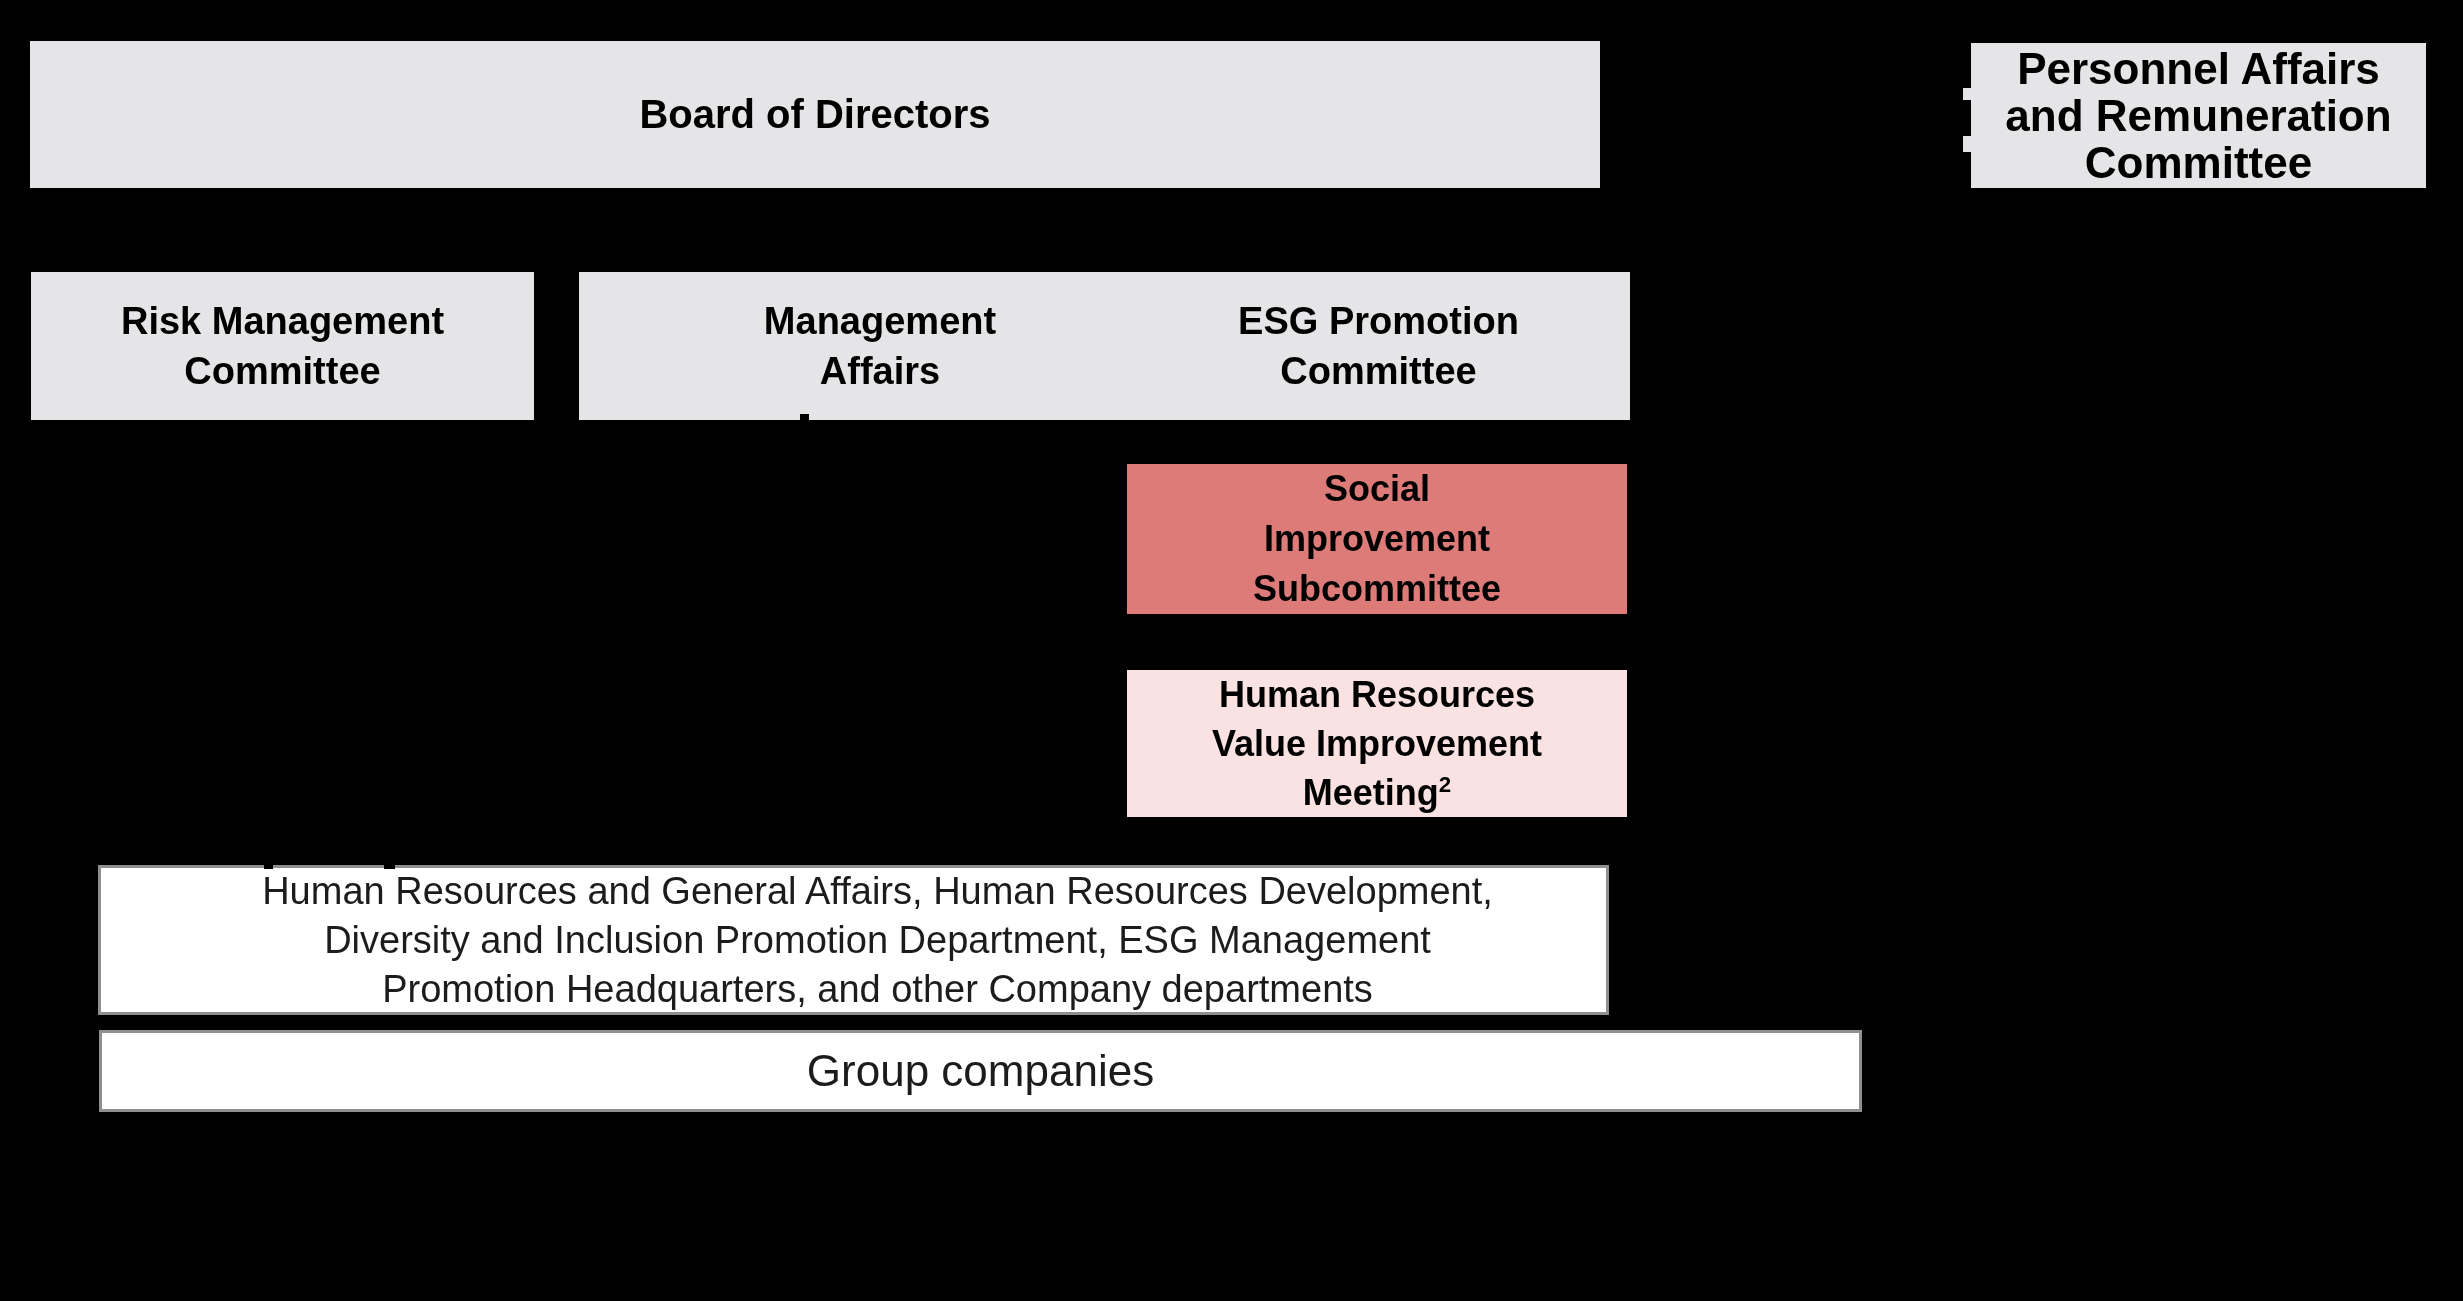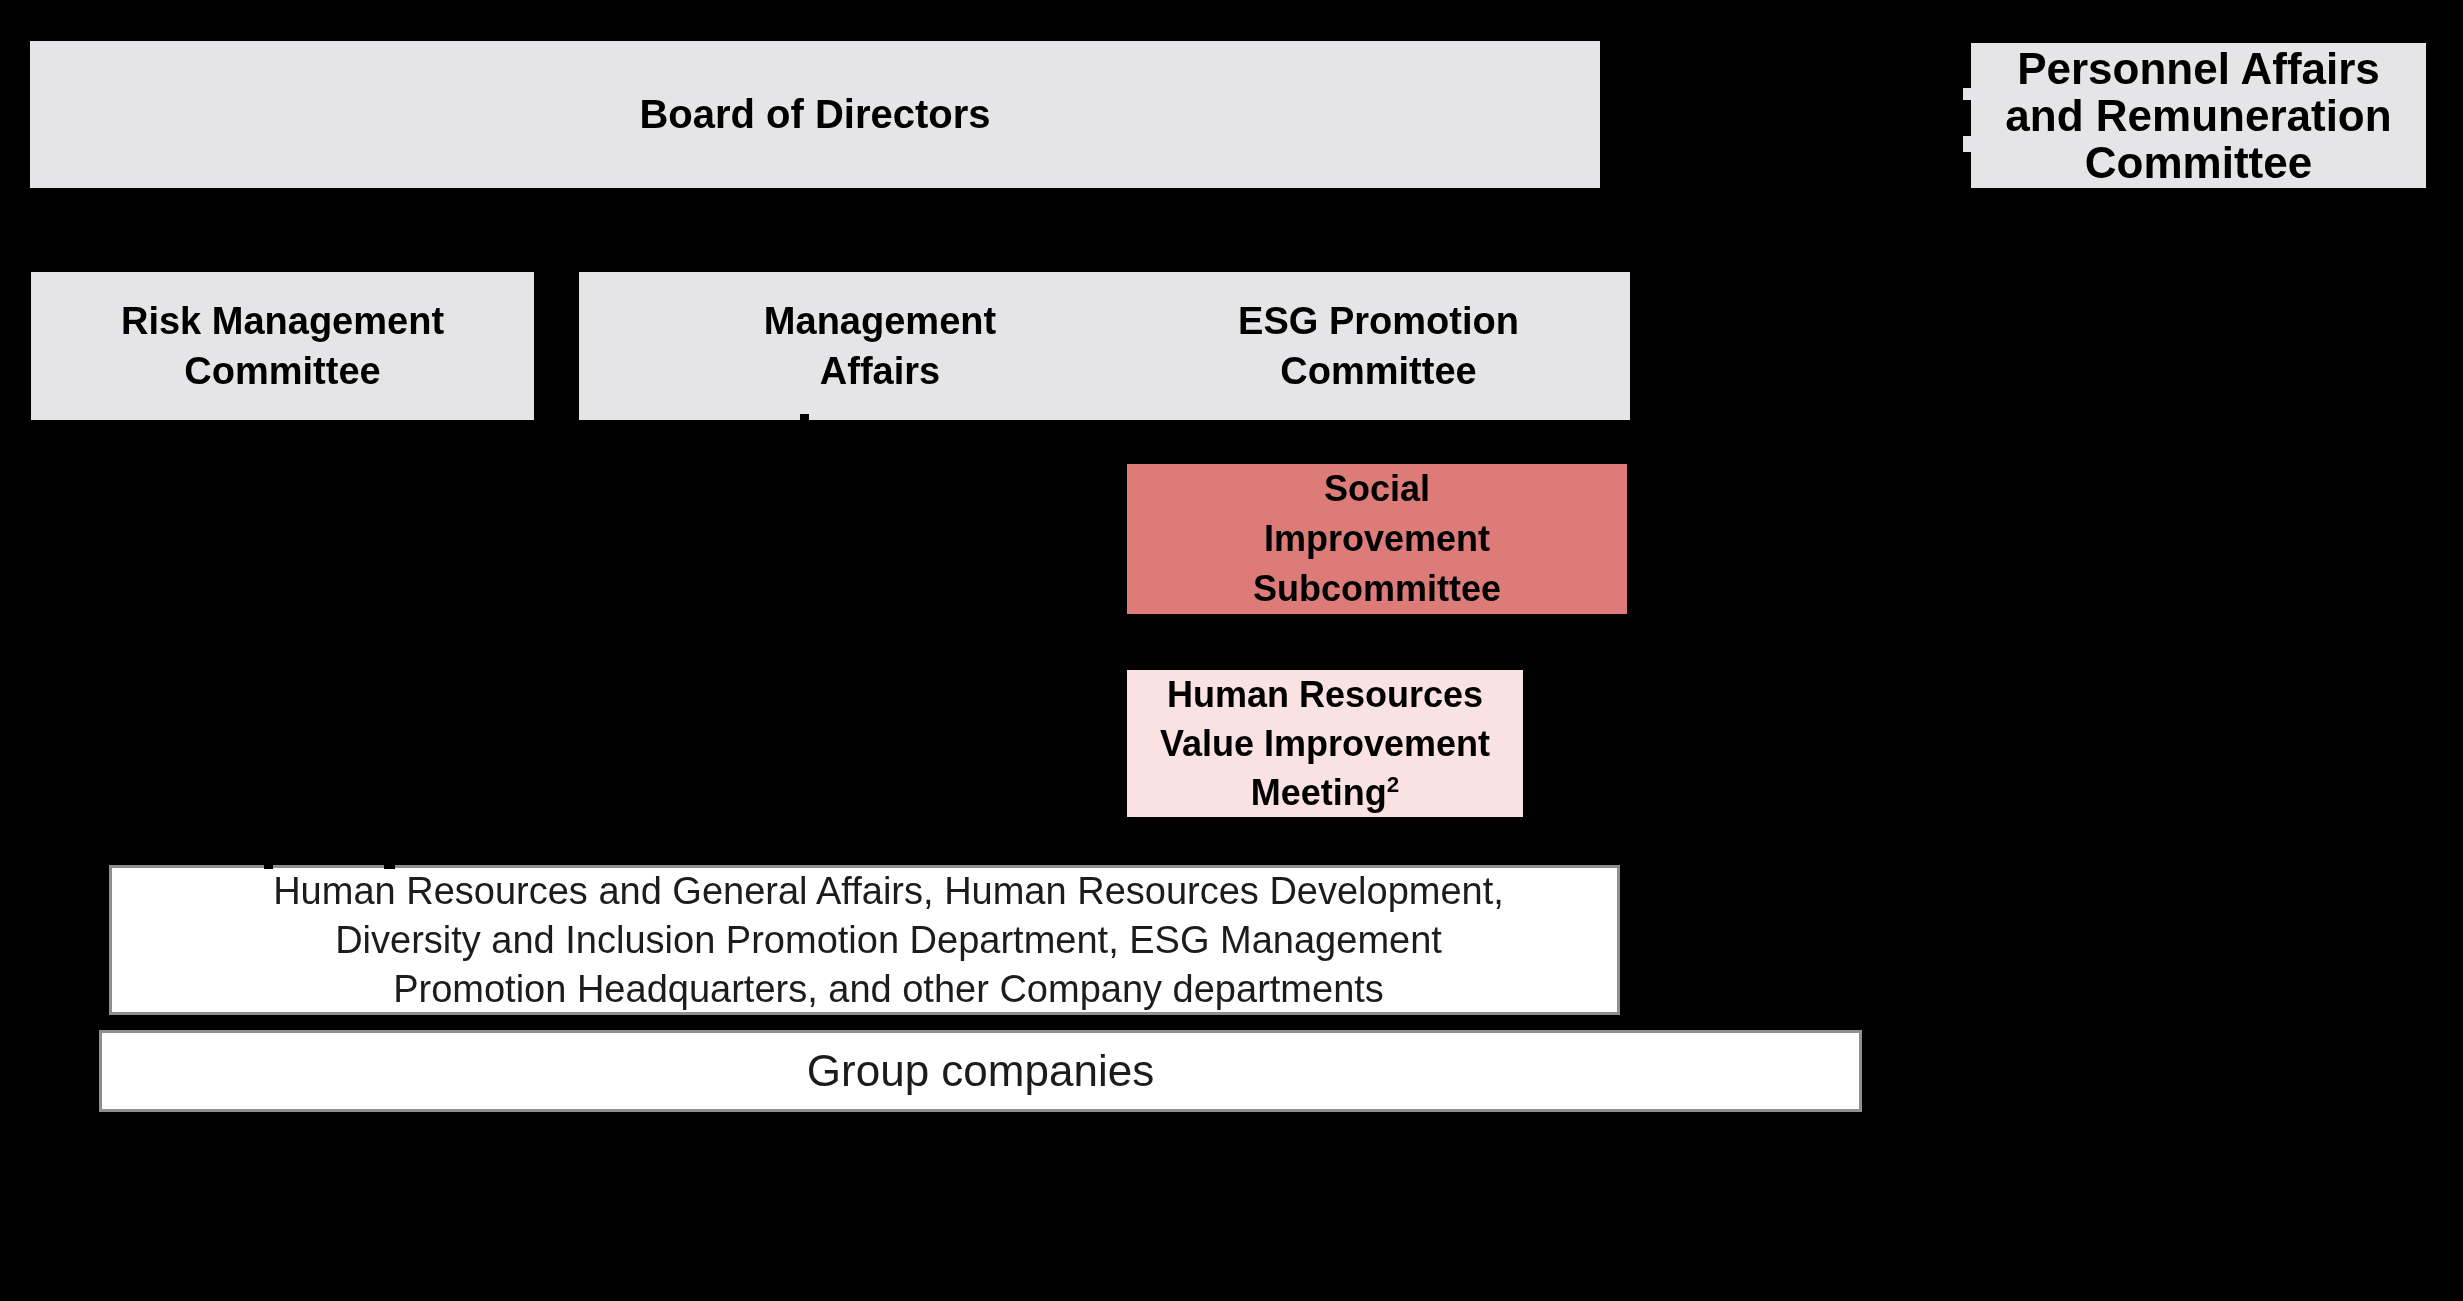--- a/index.html
+++ b/index.html
@@ -34,23 +34,23 @@
   .pink{background:var(--box-pink);}
   .whitebox{background:var(--box-white);border:3px solid var(--border-gray);}
   .bold{font-weight:bold;color:var(--text-dark);}
   .board{left:30px;top:41px;width:1570px;height:147px;font-size:40px;}
   .personnel{left:1971px;top:43px;width:455px;height:145px;font-size:44px;line-height:47px;}
   .committee{top:272px;width:503px;height:148px;font-size:38px;line-height:50px;}
   .risk{left:31px;}
   .management{left:579px;width:602px;}
   .esg{left:1127px;}
   .social{left:1127px;top:464px;width:500px;height:150px;font-size:36px;line-height:50px;}
-  .hrvalue{left:1127px;top:670px;width:396px;height:147px;font-size:36px;line-height:49px;}
+  .hrvalue{left:1127px;top:670px;width:500px;height:147px;font-size:36px;line-height:49px;}
   .hrvalue sup{font-size:0.62em;vertical-align:super;line-height:0;}
-  .departments{left:109px;top:865px;width:1511px;height:150px;font-size:38px;line-height:49px;font-weight:normal;color:var(--text-body);padding-left:48px;}
+  .departments{left:98px;top:865px;width:1511px;height:150px;font-size:38px;line-height:49px;font-weight:normal;color:var(--text-body);padding-left:48px;}
   .group{left:99px;top:1030px;width:1763px;height:82px;font-size:44px;font-weight:normal;color:var(--text-body);}
   .artifact{position:absolute;}
   .artifact.graybit{background:var(--box-gray);}
   .artifact.blackbit{background:var(--background);}
   .line{white-space:nowrap;}
 </style>
 </head>
 <body>
 
 <div class="canvas">

